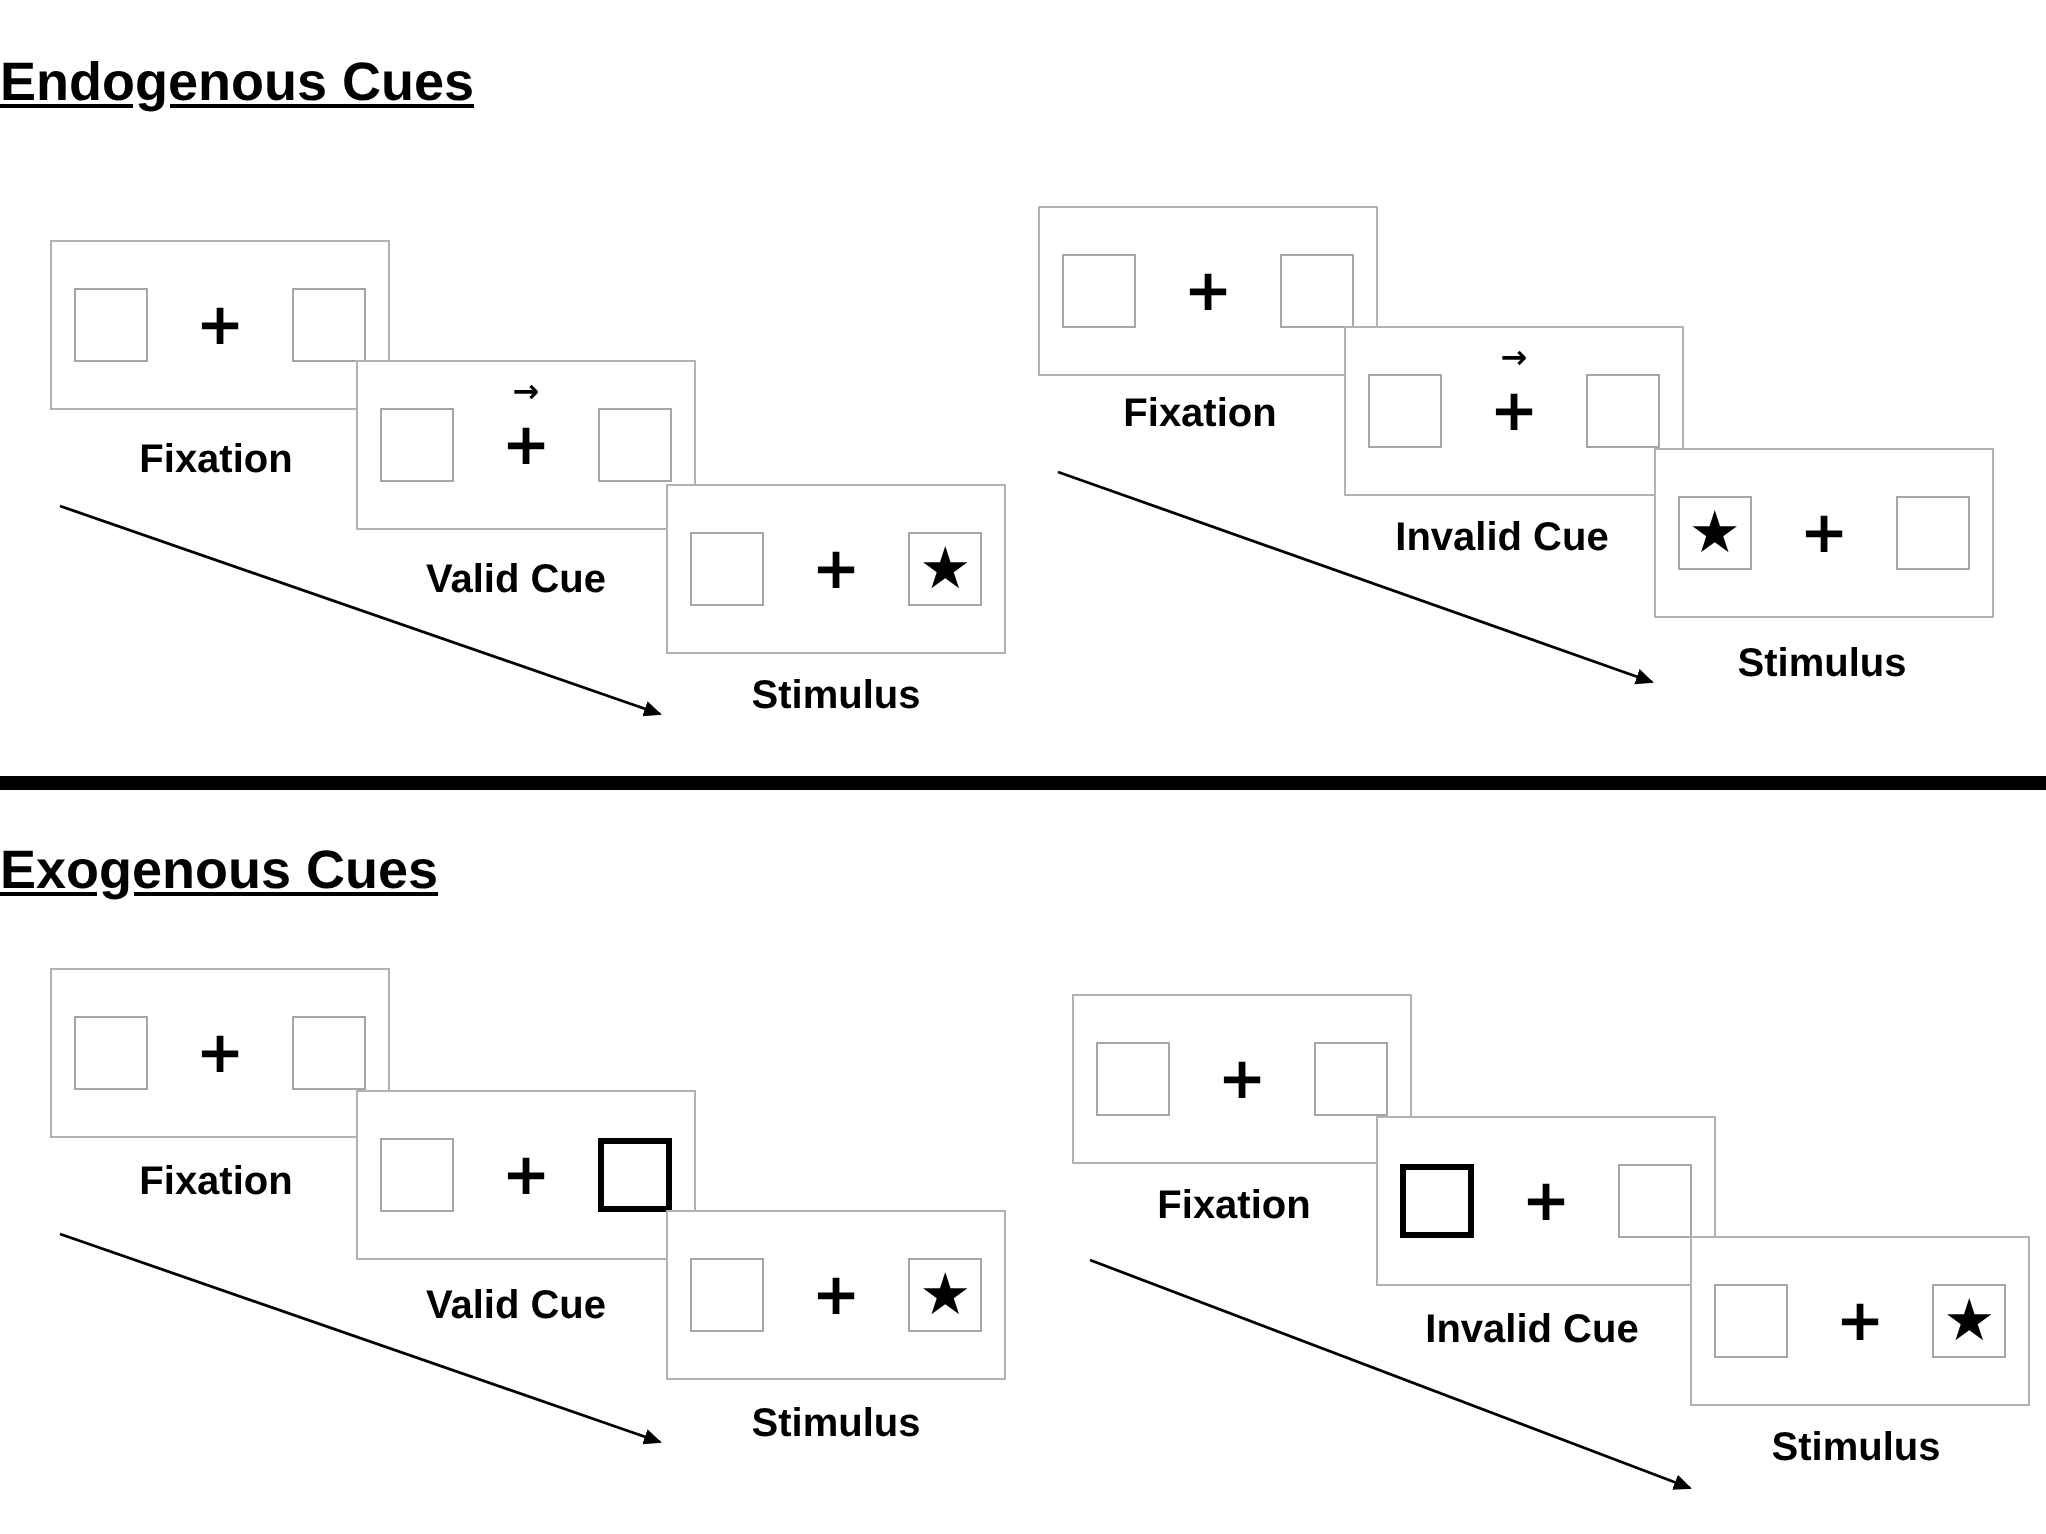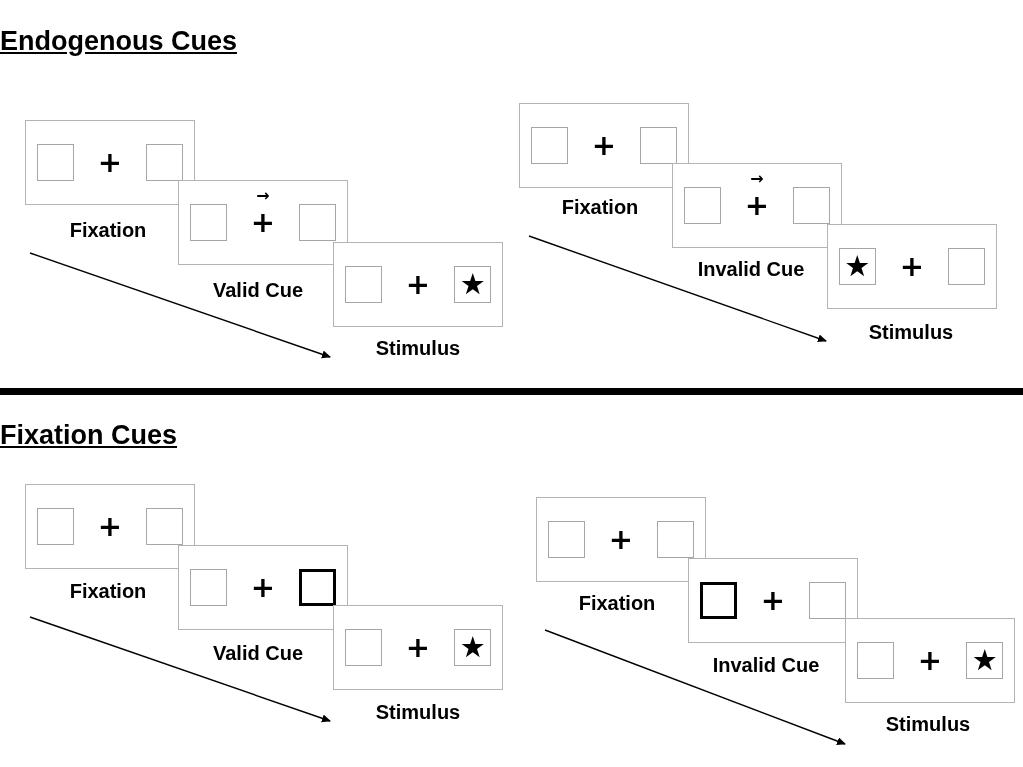--- a/index.html
+++ b/index.html
@@ -103,21 +103,21 @@
     height: 767px;
     pointer-events: none;
   }
 </style>
 </head>
 <body>
 
 <div id="canvas">
 
   <div class="title" style="top:26px">Endogenous Cues</div>
-  <div class="title" style="top:420px">Fixation Cues</div>
+  <div class="title" style="top:420px">Exogenous Cues</div>
 
   <div class="divider"></div>
 
   <svg class="overlay" viewBox="0 0 1023 767" xmlns="http://www.w3.org/2000/svg">
     <defs>
       <marker id="ah" markerWidth="10" markerHeight="9" refX="8" refY="4" orient="auto" markerUnits="userSpaceOnUse">
         <path d="M0,0 L9,4 L0,8 Z" fill="#000"></path>
       </marker>
     </defs>
     <line x1="30" y1="253" x2="330" y2="357" stroke="#000" stroke-width="1.4" marker-end="url(#ah)"></line>

